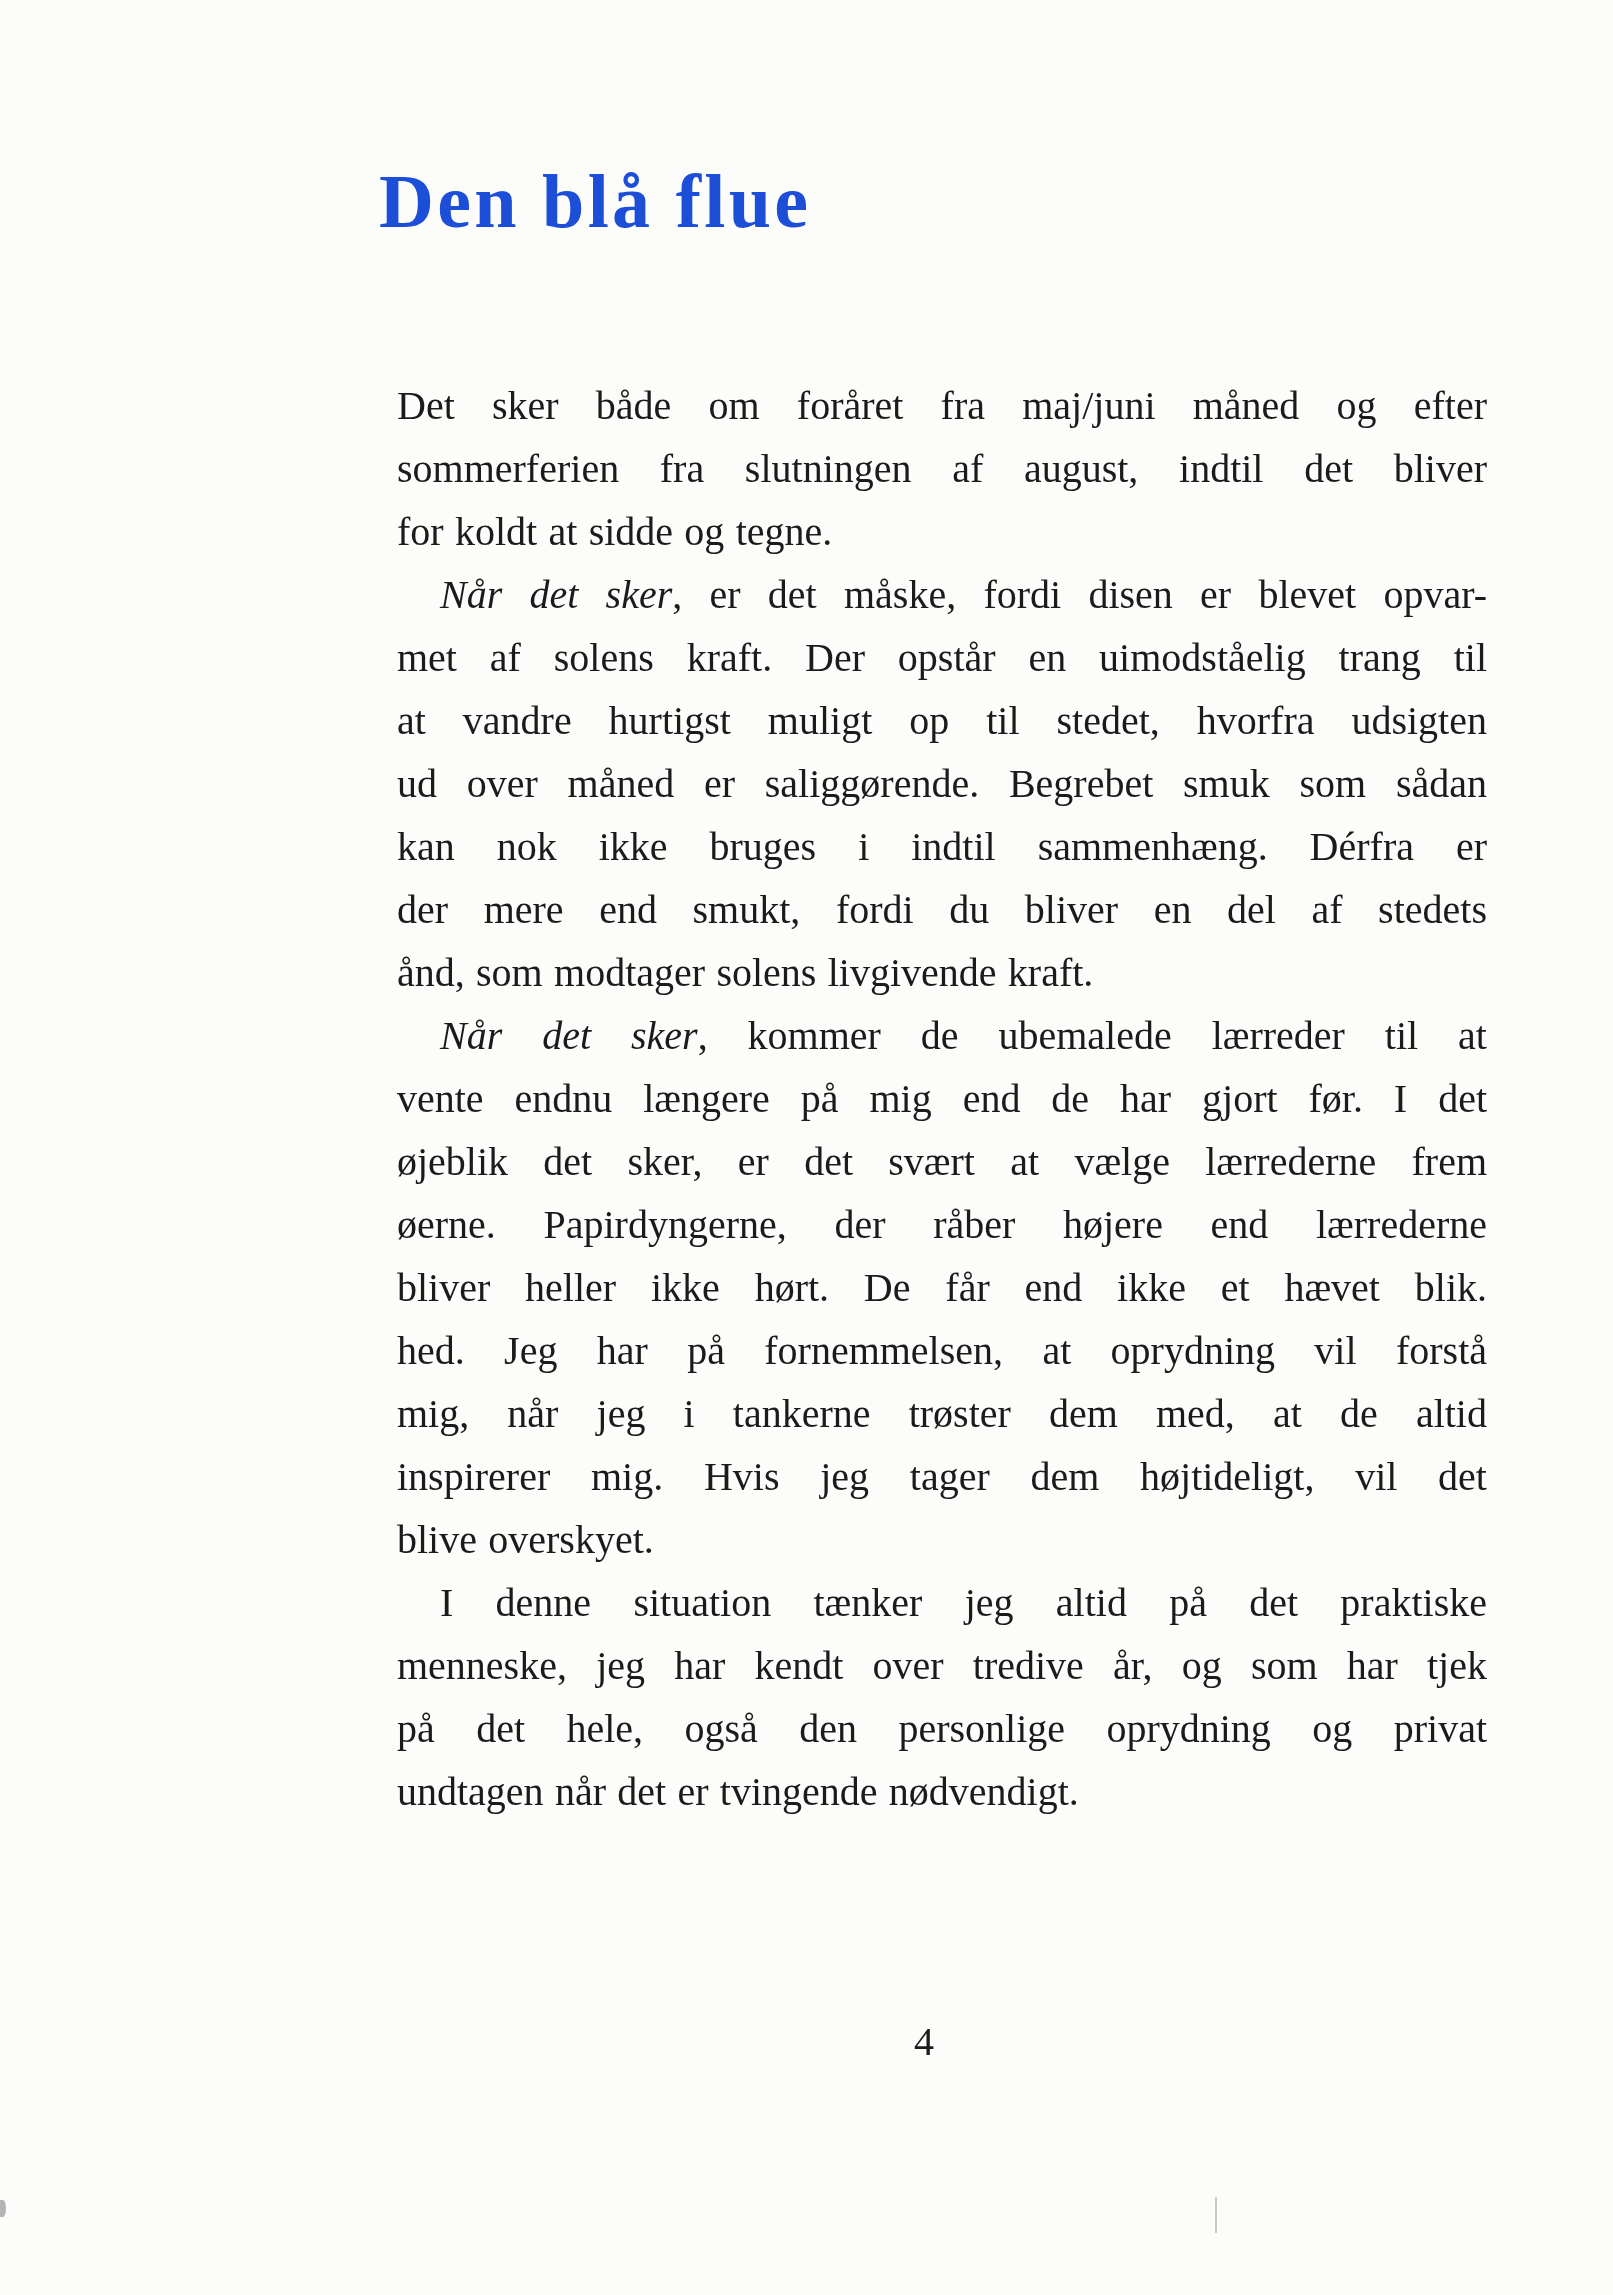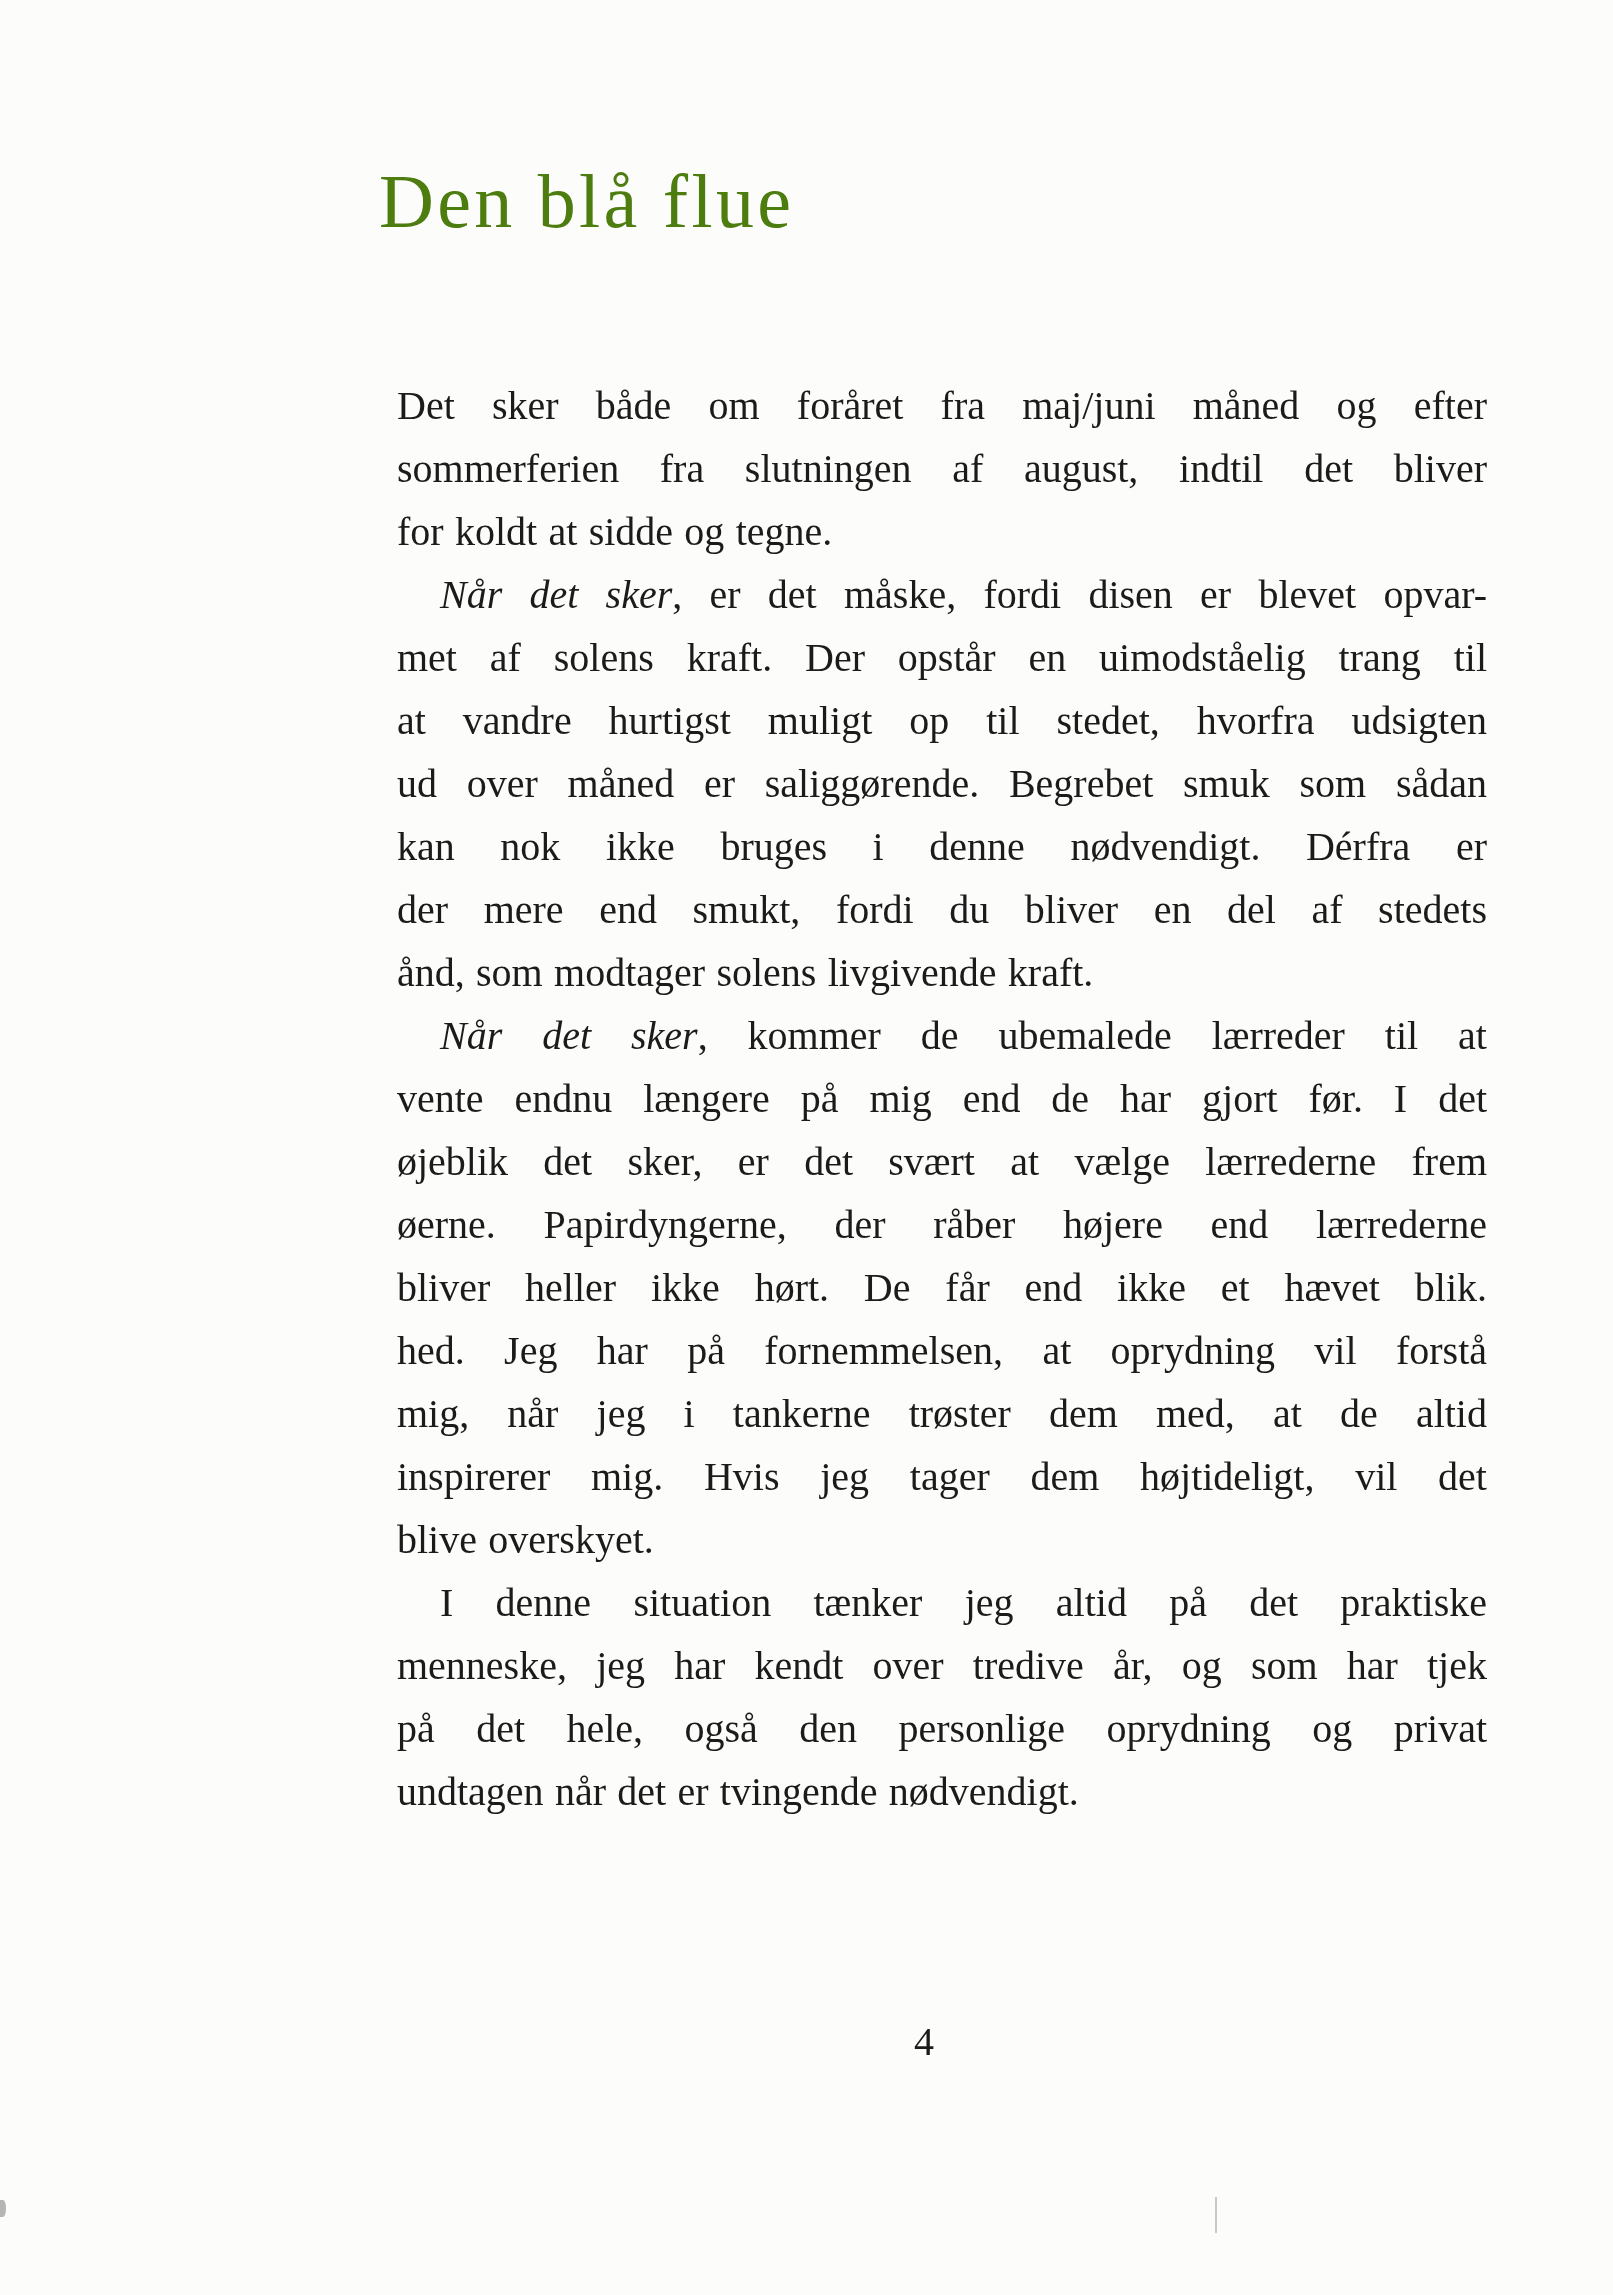--- a/index.html
+++ b/index.html
@@ -18,24 +18,24 @@
   .page {
     position: absolute;
     inset: 0;
   }
   .title {
     position: absolute;
     left: 379px;
     top: 163px;
     margin: 0;
     font-size: 76px;
-    font-weight: 400;
+    font-weight: 700;
     letter-spacing: 3.3px;
     line-height: 1;
-    color: #4d7c0f;
+    color: #1d4ed8;
     white-space: nowrap;
   }
   .body-text {
     position: absolute;
     left: 397px;
     top: 374px;
     width: 1090px;
   }
   .line {
     box-sizing: border-box;
@@ -94,21 +94,21 @@
   <h1 class="title">Den blå flue</h1>
 
   <div class="body-text">
       <div class="line"><span>Det sker både om foråret fra maj/juni måned og efter</span></div>
       <div class="line"><span>sommerferien fra slutningen af august, indtil det bliver</span></div>
       <div class="line endline"><span>for koldt at sidde og tegne.</span></div>
       <div class="line indent"><span class="it">Når det sker</span><span>, er det måske, fordi disen er blevet opvar-</span></div>
       <div class="line"><span>met af solens kraft. Der opstår en uimodståelig trang til</span></div>
       <div class="line"><span>at vandre hurtigst muligt op til stedet, hvorfra udsigten</span></div>
       <div class="line"><span>ud over måned er saliggørende. Begrebet smuk som sådan</span></div>
-      <div class="line"><span>kan nok ikke bruges i denne nødvendigt. Dérfra er</span></div>
+      <div class="line"><span>kan nok ikke bruges i indtil sammenhæng. Dérfra er</span></div>
       <div class="line"><span>der mere end smukt, fordi du bliver en del af stedets</span></div>
       <div class="line endline"><span>ånd, som modtager solens livgivende kraft.</span></div>
       <div class="line indent"><span class="it">Når det sker</span><span>, kommer de ubemalede lærreder til at</span></div>
       <div class="line"><span>vente endnu længere på mig end de har gjort før. I det</span></div>
       <div class="line"><span>øjeblik det sker, er det svært at vælge lærrederne frem</span></div>
       <div class="line"><span>øerne. Papirdyngerne, der råber højere end lærrederne</span></div>
       <div class="line"><span>bliver heller ikke hørt. De får end ikke et hævet blik.</span></div>
       <div class="line"><span>hed. Jeg har på fornemmelsen, at oprydning vil forstå</span></div>
       <div class="line"><span>mig, når jeg i tankerne trøster dem med, at de altid</span></div>
       <div class="line"><span>inspirerer mig. Hvis jeg tager dem højtideligt, vil det</span></div>

